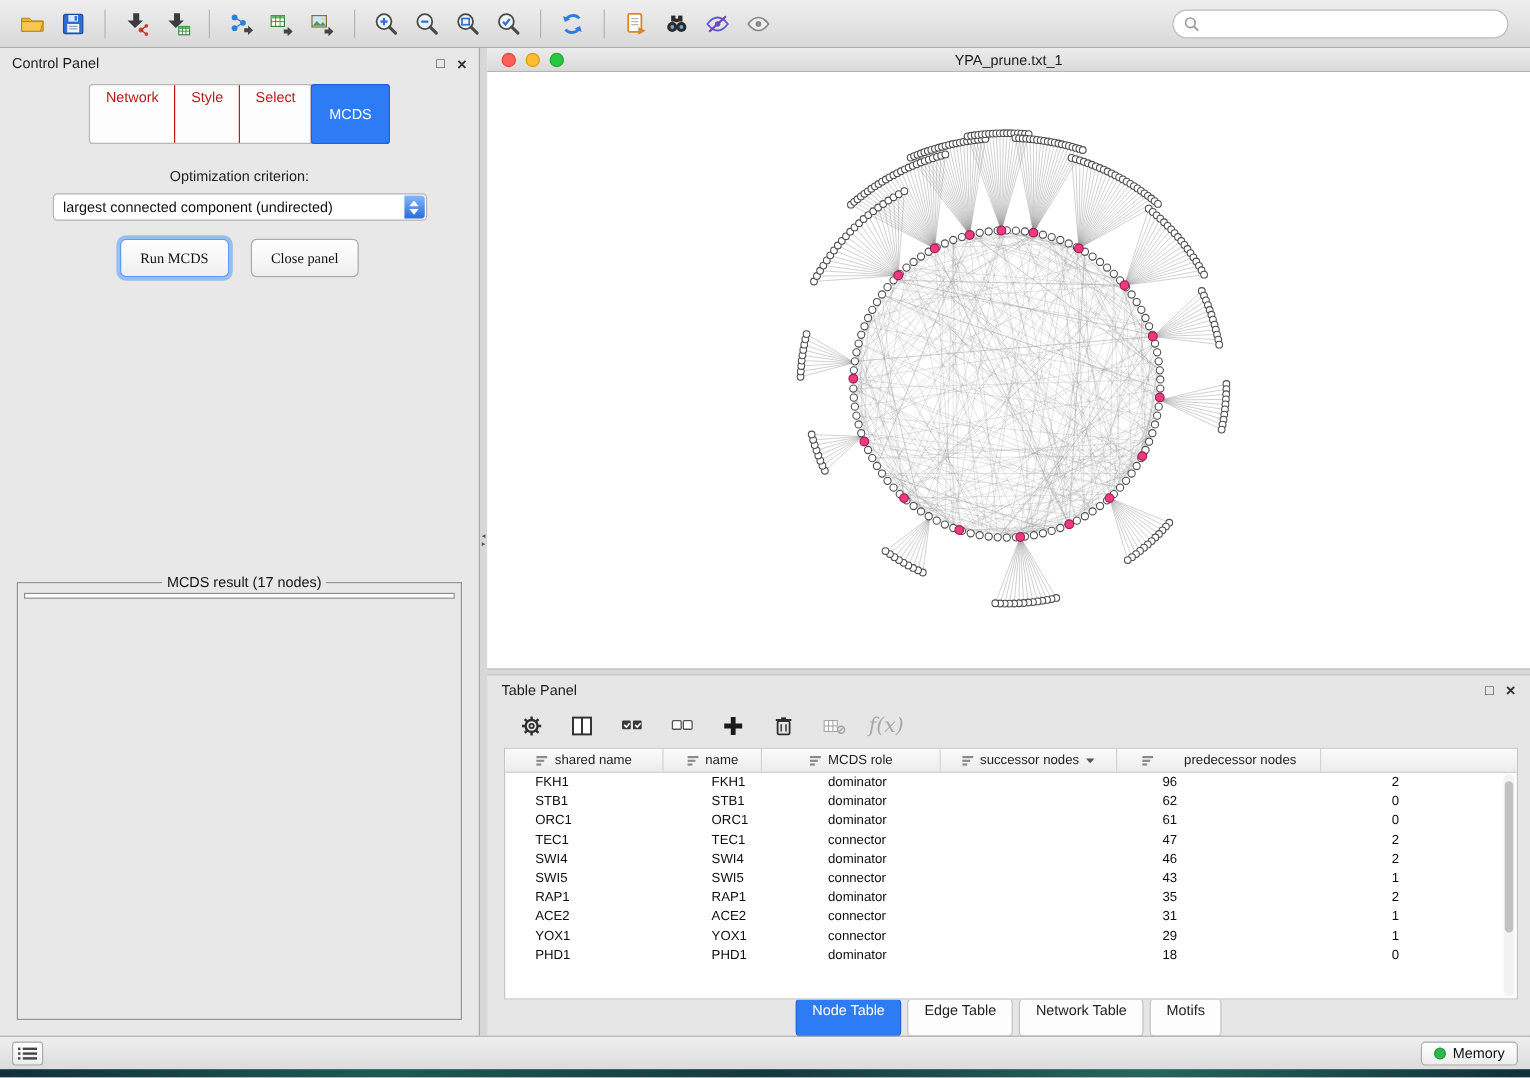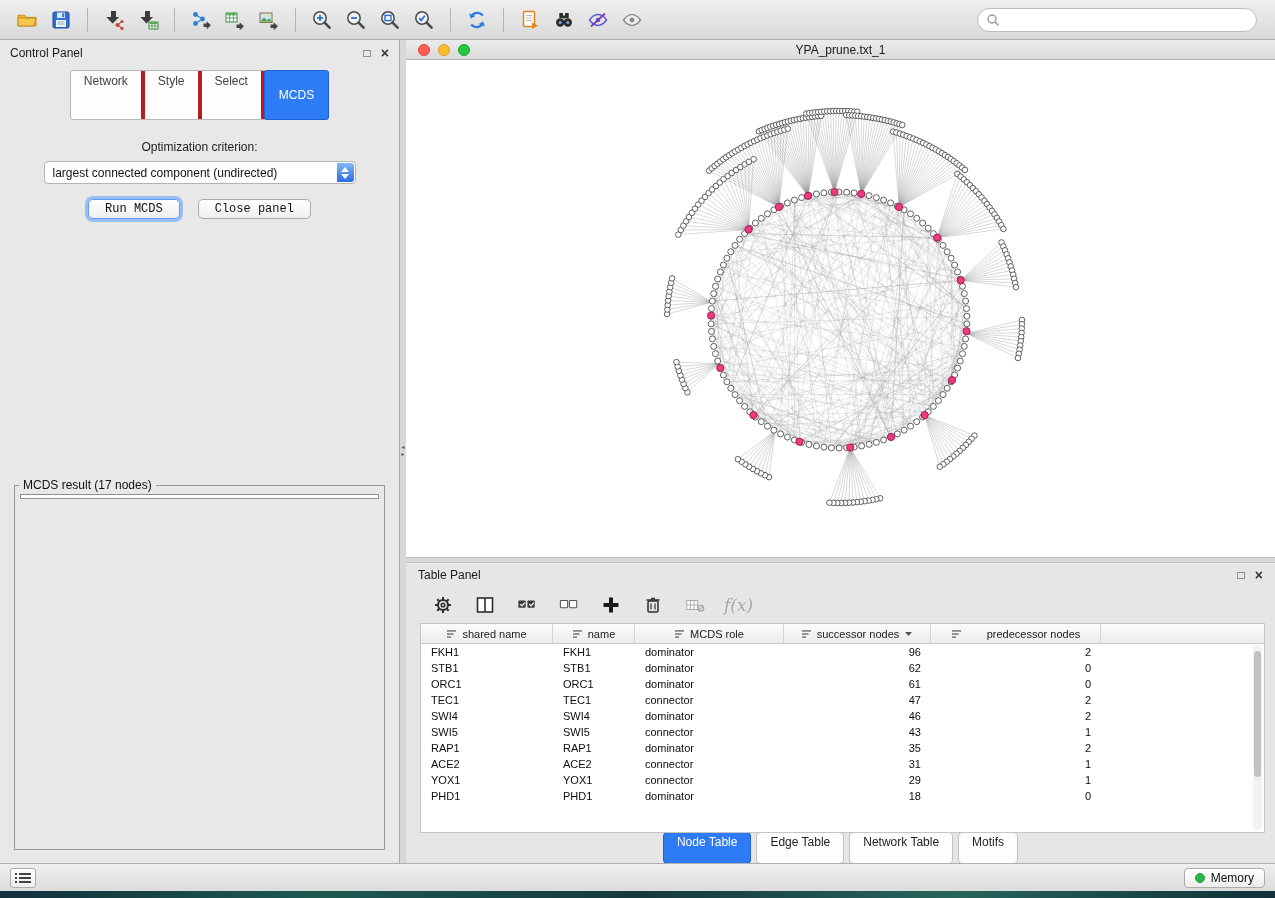--- a/index.html
+++ b/index.html
@@ -21,35 +21,35 @@
   .main { flex:1; display:flex; min-height:0; }
 
   
   .control-panel { width:400px; flex:none; background:#e8e8e8; display:flex; flex-direction:column; border-right:1px solid #ababab; }
   .cp-header { height:26px; flex:none; display:flex; align-items:center; padding:0 10px; font-size:12px; color:#1b1b1b;justify-content:flex-end; }
   .winbtns { margin-left:auto; display:flex; gap:10px; align-items:center; color:#333; }
   .winbtn { font-size:12px; line-height:12px; cursor:default; }
   .winbtn.x { font-weight:bold; font-size:14px; }
   .cp-tabs-wrap { text-align:center; margin-top:4px; flex:none; }
   .cp-tabs { display:inline-flex; border:1px solid #b8b8b8; background:#fdfdfd; border-radius:3px; }
-  .cp-tab { padding:3px 13px; font-size:12px; color:#404040; border-right:4px solid #b91c1c; }
+  .cp-tab { padding:3px 13px; font-size:12px; color:#b91c1c; border-right:1px solid #b91c1c; }
   .cp-tab:last-child { border-right:none; }
   .cp-tab.active { background:#2e7bf6; color:#fff; border:1px solid #1d63d6; border-radius:3px; margin:-1px; padding:17px 14px; }
   .cp-opt-label { text-align:center; margin-top:20px; font-size:12px; }
   .cp-select { width:312px; margin:7px auto 0; height:23px; background:#fff; border:1px solid #b3b3b3; border-radius:4px;
                display:flex; align-items:center; position:relative; padding-left:8px; font-size:12px; color:#111; }
   .sel-stepper { position:absolute; right:1px; top:1px; bottom:1px; width:17px; border-radius:0 3px 3px 0;
                  background:linear-gradient(#85b7f8,#2a6ce0); display:flex; flex-direction:column; align-items:center; justify-content:center; gap:2px; }
   .sel-stepper svg { display:block; }
   .cp-buttons { display:flex; justify-content:center; gap:18px; margin-top:15px; flex:none; }
-  .btn { height:20px; padding:0 16px; background:linear-gradient(#ffffff,#efefef); border:1px solid #ababab; border-radius:5px;
-         font-size:12px; font-family:Liberation Mono, monospace; color:#111;text-align:center; }
+  .btn { height:32px; padding:0 16px; background:linear-gradient(#ffffff,#efefef); border:1px solid #ababab; border-radius:5px;
+         font-size:12px; font-family:Liberation Serif, serif; color:#111;text-align:center; }
   .btn.focused { box-shadow:0 0 0 3px rgba(106,167,248,0.65); border-color:#5f9bf0; }
   .cp-spacer { flex:1; }
-  .mcds-fieldset { margin:0 14px 13px; height:372px; border:1px solid #979797; position:relative; flex:none; }
+  .mcds-fieldset { margin:0 14px 13px; height:372px; border:1px solid #979797; position:relative; flex:none;text-align:center; }
   .mcds-fieldset legend { font-size:12px; padding:0 4px; margin-left:4px; color:#111; }
   .mcds-list { position:absolute; left:5px; right:5px; top:2px; bottom:5px; background:#fff; border:1px solid #8f8f8f; overflow:hidden; padding-top:3px; }
   .mcds-item { height:16px; line-height:16px; padding-left:7px; font-size:12px; color:#111; }
 
   
   .v-divider { width:6px; flex:none; background:#d8d8d8; position:relative; }
   .split-arrows { position:absolute; top:404px; left:0; width:6px; font-size:6px; line-height:7px; color:#555; text-align:center; }
 
   
   .right-col { flex:1; display:flex; flex-direction:column; min-width:0; }
@@ -74,21 +74,21 @@
   .ico2 { width:20px; height:20px; display:block; }
   .tbtn2 { display:inline-flex; align-items:center; justify-content:center; width:26px; height:26px; }
   .fx { font-family:"DejaVu Serif",serif; font-style:italic; font-size:17px; color:#a9a9a9; }
   .tp-tablewrap { flex:1; margin:0 10px 0 14px; background:#fff; border:1px solid #c5c5c5; position:relative; overflow:hidden; min-height:0; }
   .thead { display:flex; height:20px; background:linear-gradient(#fbfbfb,#ececec); border-bottom:1px solid #c9c9c9; }
   .th { display:flex; align-items:center; justify-content:center; gap:5px; font-size:11px; color:#222; border-right:1px solid #d5d5d5; flex:none; }
   .th.fill { flex:1; border-right:none; }
   .sorticon { width:11px; height:10px; flex:none; }
   .chev { width:9px; height:6px; flex:none; }
   .tr { display:flex; height:16px; }
-  .td { font-size:11px; line-height:16px; color:#0d0d0d; padding:0 10px; white-space:nowrap; overflow:hidden; flex:none; }
+  .td { font-size:11px; line-height:16px; color:#0d0d0d; padding:0 10px; white-space:nowrap; overflow:hidden; flex:none;margin-left:15px; }
   .td.num { text-align:right; }
   .vscroll { position:absolute; top:21px; bottom:2px; right:2px; width:9px; background:#f2f2f2; border-radius:5px; }
   .vscroll .thumb { position:absolute; top:6px; left:1px; width:7px; height:68%; background:#c2c2c2; border-radius:4px; }
   .tp-tabs { height:30px; flex:none; display:flex; align-items:center; justify-content:center; gap:5px; }
   .tp-tab { height:32px; line-height:18px; padding:0 13px; font-size:12px; background:#fdfdfd; border:1px solid #c2c2c2; border-radius:4px; color:#222; }
   .tp-tab.active { background:#2e7bf6; border-color:#1d63d6; color:#fff; }
 
   
   .statusbar { height:28px; flex:none; background:linear-gradient(#efefef,#dcdcdc); border-top:1px solid #b0b0b0;
                display:flex; align-items:center; padding:0 10px;gap:45px; }

